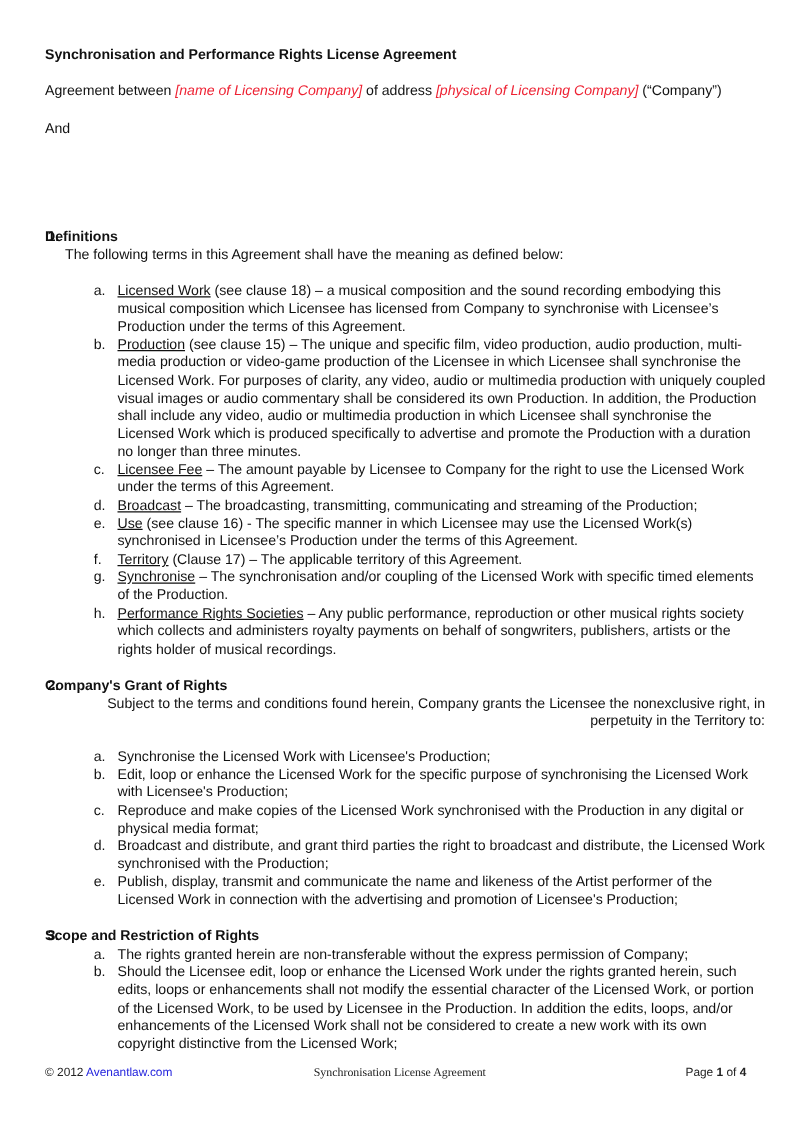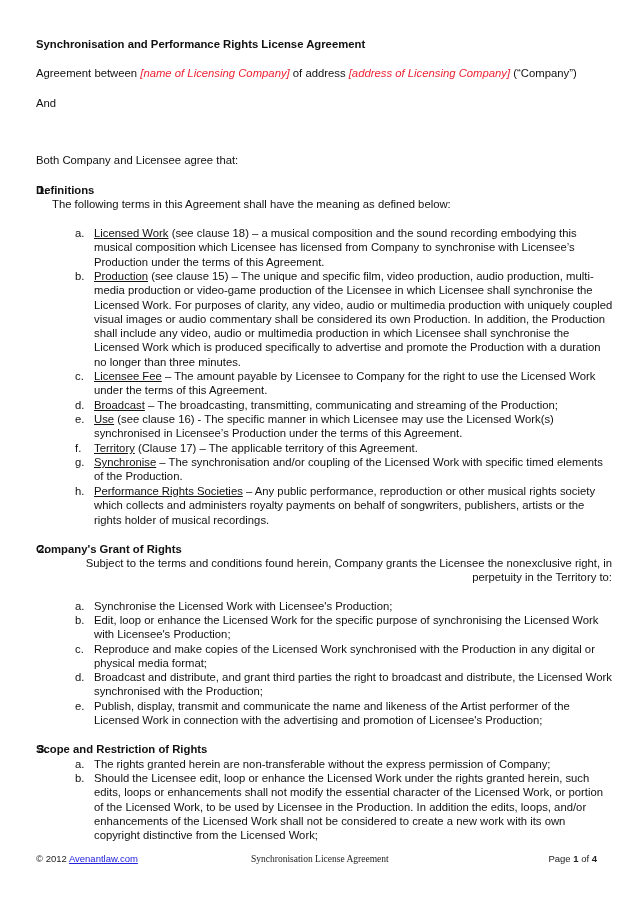--- a/index.html
+++ b/index.html
@@ -14,38 +14,37 @@
   .para { left: 36px; }
   .red { color: #ee2233; font-style: italic; }
   .sec-num { position: absolute; left: 38px; font-weight: bold; }
   .sec-head { position: absolute; left: 36px; font-weight: bold; }
   .sec-intro { position: absolute; left: 52px; width: 560px; white-space: normal; }
   .item { position: absolute; left: 75px; width: 540px; }
   .item .letter { position: absolute; left: 0; top: 0; }
   .item .text { position: absolute; left: 19px; top: 0; width: 520px; white-space: normal; }
   .term { text-decoration: underline; }
   .footer { font-size: 9.5px; color: #222; }
-  .footer a { color: #2222dd; text-decoration: underline; }
+  .footer a { color: #2222dd; }
   .bold { font-weight: bold; }
 </style>
 </head>
 <body>
 
 <div class="page">
 
   <div class="abs title">Synchronisation and Performance Rights License Agreement</div>
 
   <div class="abs para" style="top:66px;">
-    <span>Agreement between </span><span class="red">[name of Licensing Company]</span><span> of address </span><span class="red">[address of Licensing Company]</span><span> (“Company”)</span>
+    <span>Agreement between </span><span class="red">[name of Licensing Company]</span><span> of address </span><span class="red">[physical of Licensing Company]</span><span> (“Company”)</span>
   </div>
 
   <div class="abs para" style="top:96px;">And</div>
 
 
-  <div class="abs para" style="top:153px;">Both Company and Licensee agree that:</div>
 
   <div>
     <div class="sec-num" style="top:183px;">1.</div>
     <div class="sec-head" style="top:183px;">Definitions</div>
     <div class="sec-intro" style="top:197px;">The following terms in this Agreement shall have the meaning as defined below:</div>
 
     <div class="item" style="top:226px;">
       <span class="letter">a.</span>
       <span class="text"><span class="term">Licensed Work</span><span> (see clause 18) – a musical composition and the sound recording embodying this musical composition which Licensee has licensed from Company to synchronise with Licensee’s Production under the terms of this Agreement.</span></span>
     </div>

